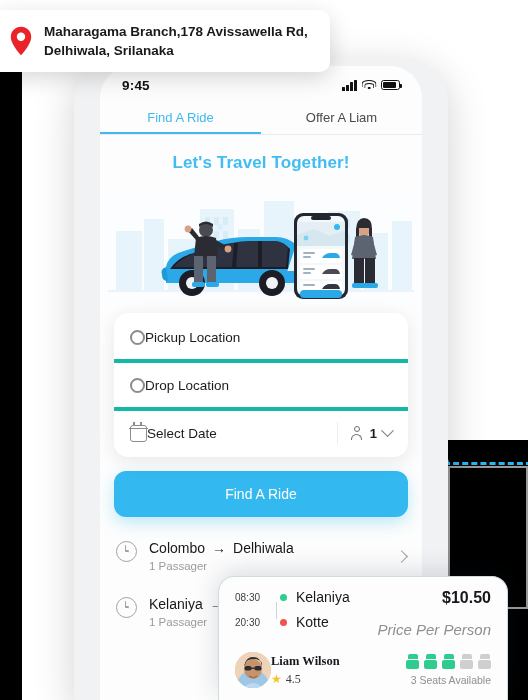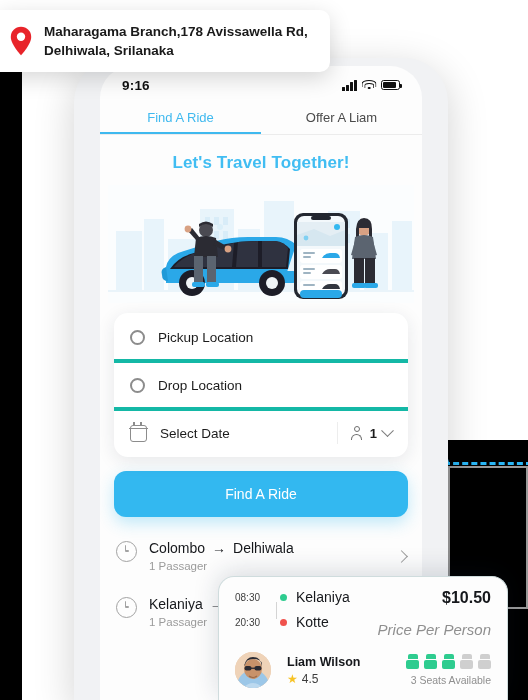--- a/index.html
+++ b/index.html
@@ -68,21 +68,21 @@
 
   
   .hero{position:relative;height:118px;margin:0 8px;overflow:hidden;}
   .hero svg{display:block;width:100%;height:100%;}
 
   
   .form-card{
     position:relative;margin:10px 14px 0 14px;background:#fff;border-radius:14px;
     box-shadow:0 4px 18px rgba(25,40,60,.10);padding:2px 0;
   }
-  .frow{display:flex;align-items:center;height:44px;padding:0 16px;gap:13px;}
+  .frow{display:flex;align-items:center;height:44px;padding:0 16px;}
   .frow + .frow{border-top:4px solid #14b8a6;}
   .frow .lbl{font-size:13.5px;color:#1c1c1c;flex:1;}
   .ring{width:15px;height:15px;border-radius:50%;border:2.6px solid #8c8c8c;box-sizing:border-box;flex:none;}
   .cal{width:15px;height:15px;border:1.6px solid #8c8c8c;border-radius:3px;position:relative;flex:none;}
   .cal:before{content:"";position:absolute;left:-1.6px;right:-1.6px;top:2.4px;height:1.4px;background:#8c8c8c;}
   .cal:after{content:"";position:absolute;left:2.2px;top:-3.4px;width:1.5px;height:3px;background:#8c8c8c;
              box-shadow:7px 0 0 #8c8c8c;}
   .pax{display:flex;align-items:center;gap:6px;padding-left:13px;border-left:1px solid #ededed;height:22px;}
   .person{width:13px;height:14px;position:relative;flex:none;}
   .person:before{content:"";position:absolute;left:3px;top:0;width:6.4px;height:6.4px;border:1.5px solid #6f6f6f;border-radius:50%;box-sizing:border-box;}
@@ -123,21 +123,21 @@
   .dot{width:7px;height:7px;border-radius:50%;flex:none;}
   .dot.green{background:#2ecc8f;}
   .dot.red{background:#f0524d;}
   .tl-line{position:absolute;left:40.5px;top:13px;width:1.4px;height:17px;background:#d4d4d4;}
   .tl-place{font-size:14px;color:#16181c;font-weight:500;}
   .price{text-align:right;}
   .price .amt{font-size:16px;font-weight:700;color:#16181c;}
   .price .lbl2{font-size:15px;color:#8f8f8f;margin-top:14px;font-style:italic;}
 
   .fc-bot{display:flex;justify-content:space-between;align-items:center;margin-top:14px;}
-  .driver{display:flex;align-items:center;gap:16px;}
+  .driver{display:flex;align-items:center;gap:0;font-family:Liberation Serif, serif;}
   .avatar{width:36px;height:36px;border-radius:50%;overflow:hidden;flex:none;background:#e8c9ad;position:relative;}
   .avatar svg{display:block;width:100%;height:100%;}
   .dname{font-size:12.5px;color:#16181c;font-weight:600;}
   .rate{display:flex;align-items:center;gap:4px;margin-top:3px;}
   .star{color:#f7c325;font-size:12px;line-height:1;}
   .rnum{font-size:12px;color:#3d3d3d;}
   .seats-wrap{text-align:right;}
   .seats{display:flex;gap:5px;justify-content:flex-end;}
   .seat{width:13px;height:15px;position:relative;}
   .seat b{position:absolute;left:1.5px;top:0;width:10px;height:5px;border-radius:2px 2px 0 0;display:block;}
@@ -168,21 +168,21 @@
   <div class="black-right"></div>
   <div class="sel-rect"></div>
   <div class="sel-dash"></div>
   <div class="sel-handle sel-h1"></div>
   <div class="sel-handle sel-h2"></div>
 
   <div class="phone">
     <div class="phone-inner">
 
       <div class="statusbar">
-        <div class="clock">9:16</div>
+        <div class="clock">9:45</div>
         <div class="status-icons">
           <div class="bars">
               <i></i>
               <i></i>
               <i></i>
               <i></i>
             </div>
           <div class="wifi">
               <span></span>
               <span></span>

